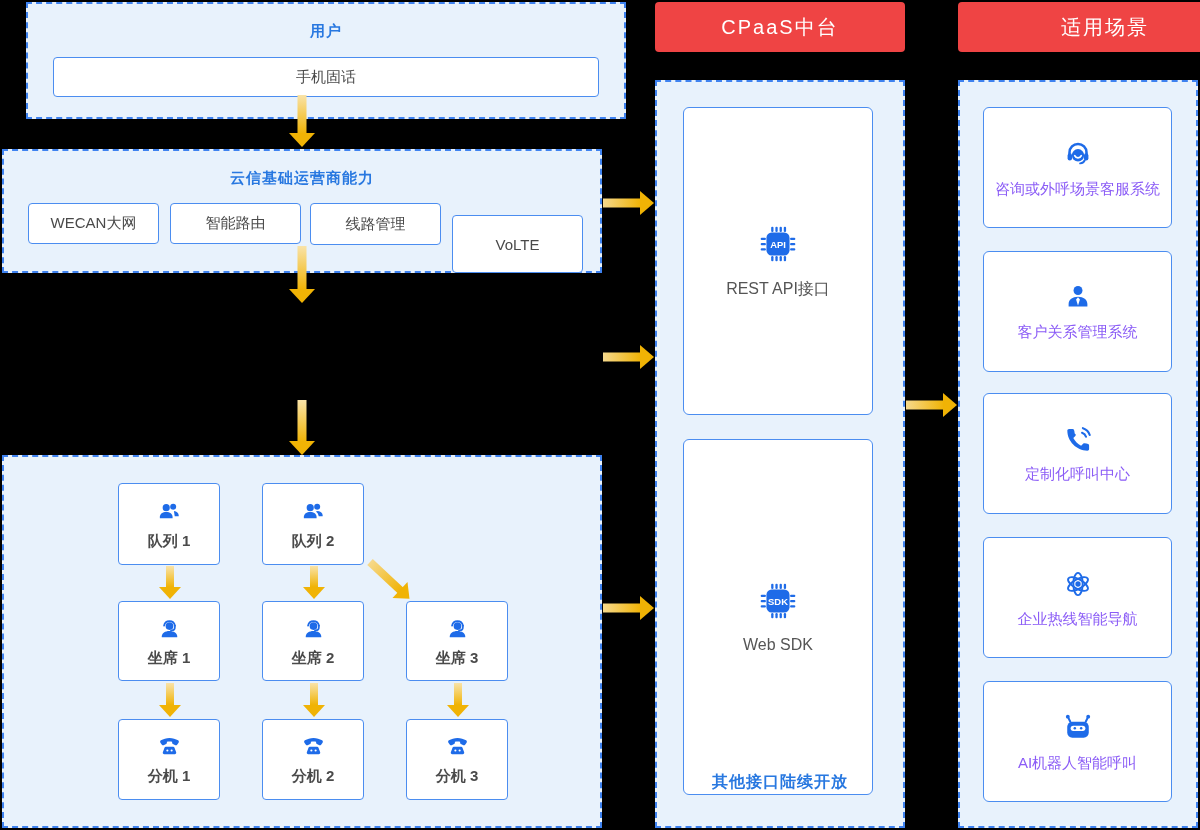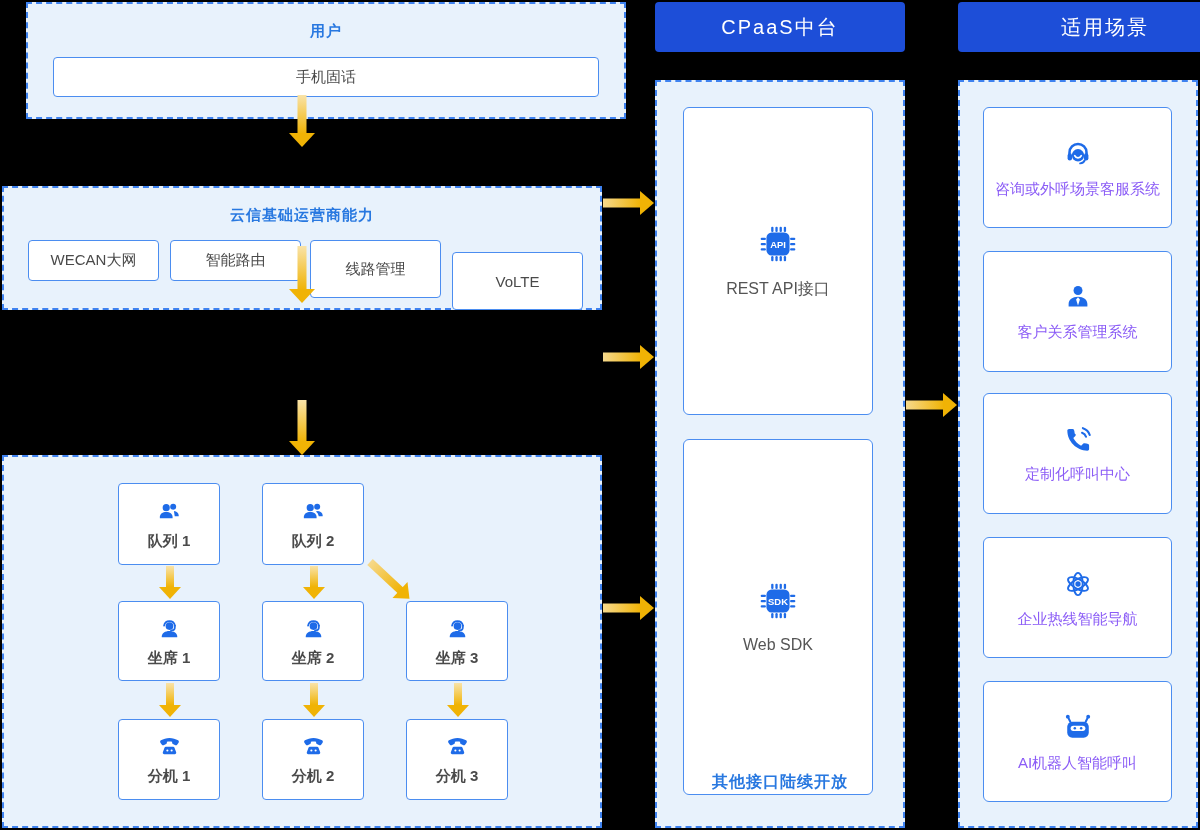--- a/index.html
+++ b/index.html
@@ -1,30 +1,30 @@
 <!DOCTYPE html>
 <html><head>
 <meta charset="utf-8">
 <style>
   html,body{margin:0;padding:0;background:#000;}
   #canvas{position:relative;width:1200px;height:830px;background:#000;font-family:"Liberation Sans",sans-serif;overflow:hidden;}
 
   
   .panel{position:absolute;background:#E8F2FC;border:2px dashed #3E82F0;box-sizing:border-box;}
   .panel-users{left:2px;top:2px;width:600px;height:117px;margin-left:24px;}
-  .panel-carrier{left:2px;top:149px;width:600px;height:124px;margin-top:37px;}
+  .panel-carrier{left:2px;top:149px;width:600px;height:124px;}
   .panel-voice{left:2px;top:303px;width:600px;height:125px;}
   .panel-queue{left:2px;top:455px;width:600px;height:373px;}
   .panel-cpaas{left:655px;top:80px;width:250px;height:748px;}
   .panel-scen{left:958px;top:80px;width:240px;height:748px;}
 
   .sec-title{position:absolute;left:0;right:0;text-align:center;color:#2878E0;font-size:15px;font-weight:600;letter-spacing:1px;}
 
   
-  .hdr{position:absolute;height:50px;background:#1d4ed8;border-radius:4px;color:#fff;font-size:20px;display:flex;align-items:center;justify-content:center;letter-spacing:2px;}
+  .hdr{position:absolute;height:50px;background:#ef4444;border-radius:4px;color:#fff;font-size:20px;display:flex;align-items:center;justify-content:center;letter-spacing:2px;}
   .hdr-cpaas{left:655px;top:2px;width:250px;}
   .hdr-scen{left:958px;top:2px;width:240px;padding-left:27px;}
 
   
   .wbox{position:absolute;background:#fff;border:1px solid #4B8DF0;border-radius:4px;box-sizing:border-box;display:flex;align-items:center;justify-content:center;color:#4A4A4A;font-size:15px;}
 
   
   .cell{position:absolute;width:102px;background:#fff;border:1px solid #4B8DF0;border-radius:4px;box-sizing:border-box;display:flex;flex-direction:column;align-items:center;justify-content:center;gap:7px;color:#4A4A4A;font-size:15px;font-weight:bold;}
 
   
@@ -53,21 +53,21 @@
     <div class="sec-title" style="top:18px">用户</div>
     <div class="wbox" style="left:25px;right:25px;top:53px;height:40px">
       <span>手机固话</span>
     </div>
   </div>
 
   <div class="panel panel-carrier">
     <div class="sec-title" style="top:18px">云信基础运营商能力</div>
     <div class="wbox" style="left:24px;top:52px;width:131px;height:41px">WECAN大网</div>
     <div class="wbox" style="left:166px;top:52px;width:131px;height:41px">智能路由</div>
-    <div class="wbox" style="left:306px;top:52px;width:131px;height:58px">线路管理</div>
+    <div class="wbox" style="left:306px;top:52px;width:131px;height:42px">线路管理</div>
     <div class="wbox" style="left:448px;top:64px;width:131px;height:58px">VoLTE</div>
   </div>
 
 
   <div class="panel panel-queue">
 
     <div class="cell" style="left:114px;top:26px;height:82px">
       <svg width="27" height="27" viewBox="0 0 28 28">
         <g fill="#1E6BE8">
           <circle cx="17.8" cy="9" r="3.1"></circle>

